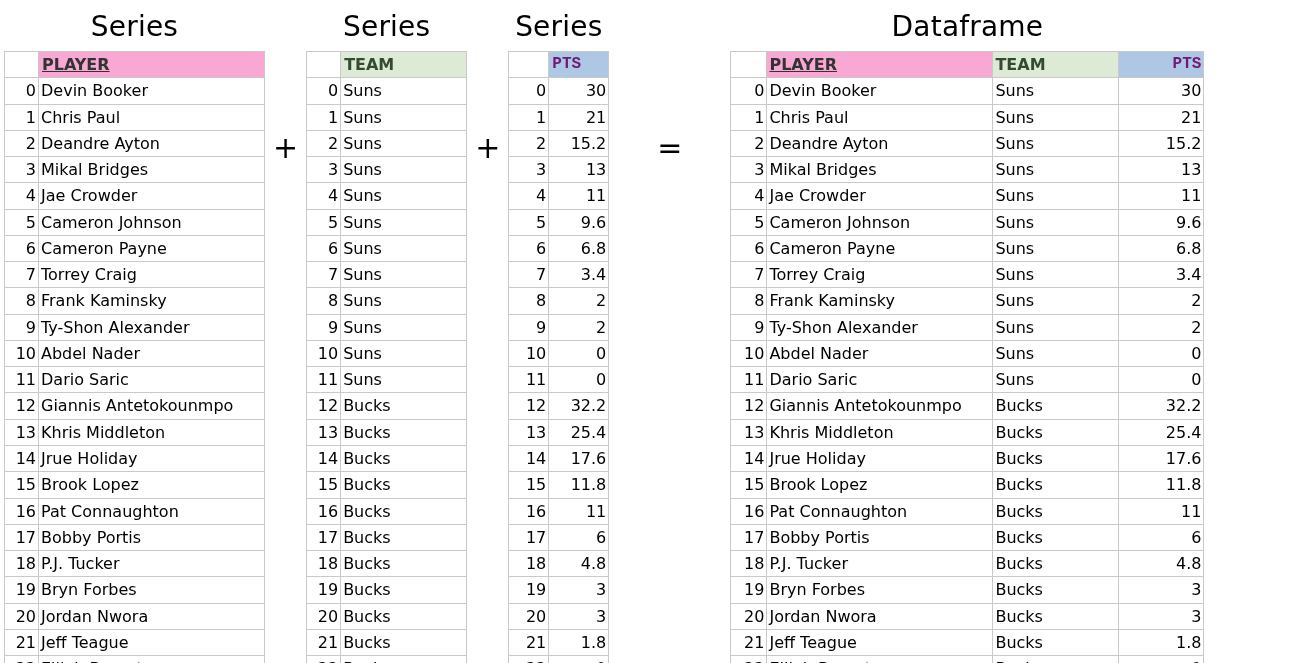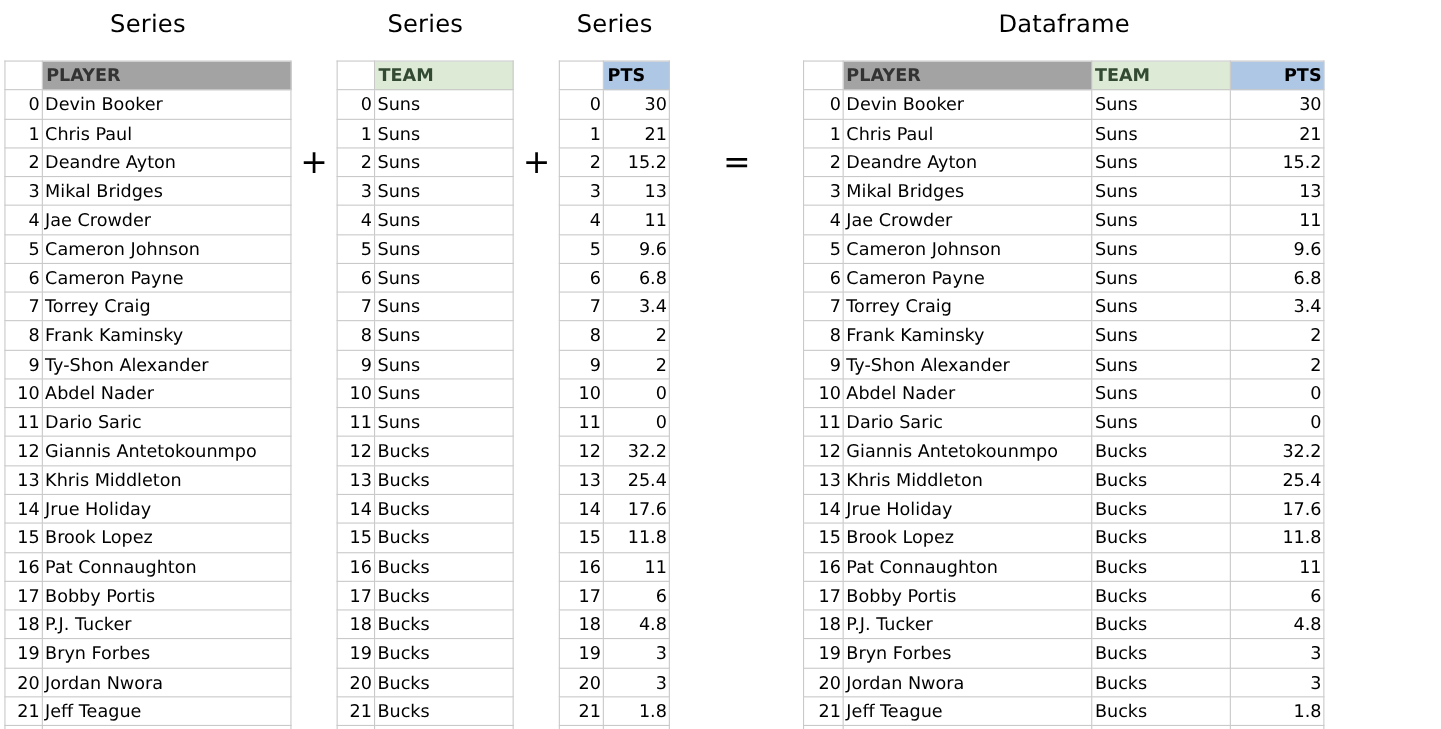--- a/index.html
+++ b/index.html
@@ -17,23 +17,23 @@
     align-items: flex-start;
     justify-content: flex-start;
     padding: 10px 4px;
   }
   .col {
     display: flex;
     flex-direction: column;
     align-items: center;
   }
   .title {
-    font-size: 22px;
+    font-size: 28px;
     font-weight: 400;
-    margin-bottom: 20px;
+    margin-bottom: 8px;
     letter-spacing: 0.2px;
   }
   table {
     border-collapse: collapse;
     font-size: 16px;
     background: #ffffff;
   }
   td, th {
     border: 1px solid #c9c9c9;
     padding: 2px 4px 2px 4px;
@@ -49,23 +49,23 @@
   }
   th.corner {
     border: 1px solid #c9c9c9;
     background: #ffffff;
   }
   th.h {
     font-weight: 700;
     text-align: left;
     padding-left: 3px;
   }
-  .h-player { background: #a3a3a3; color:#333333;}
+  .h-player { background: #f9a8d4; color:#333333;text-decoration:underline;}
   .h-team   { background: #ddead6; color:#334a33;margin-top:16px;}
-  .h-pts    { background: #aec7e4; color:#000000;}
+  .h-pts    { background: #aec7e4; color:#701a75;font-family:Liberation Mono, monospace;}
   td.txt { text-align: left; padding-left: 2px; }
   td.num { text-align: right; padding-right: 2px; }
   .op {
     font-size: 30px;
     font-weight: 400;
     padding: 0 8px;
     margin-top: 120px;
     align-self: flex-start;
   }
   

